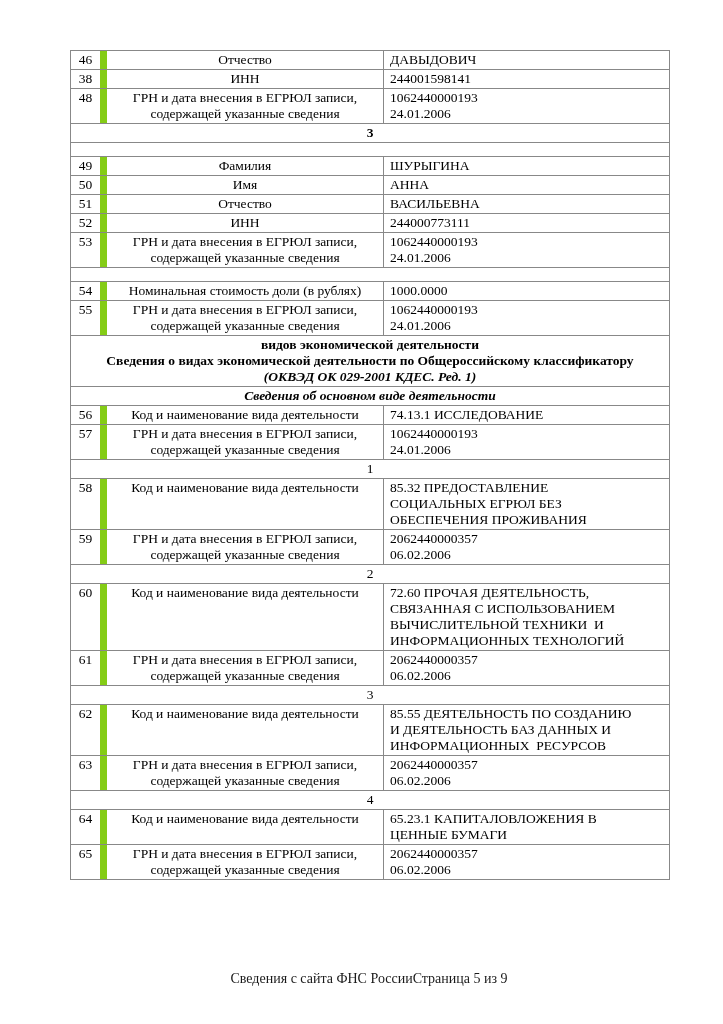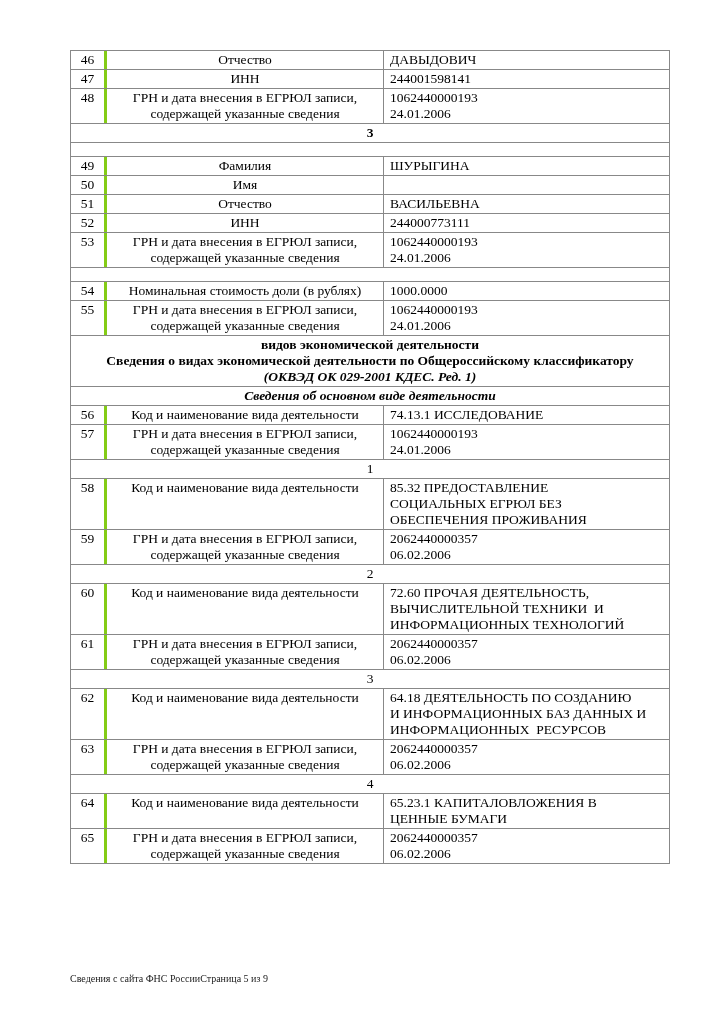--- a/index.html
+++ b/index.html
@@ -30,21 +30,21 @@
   .t-row {
     display: flex;
     align-items: stretch;
   }
   .doc-table > div + div {
     border-top: 1px solid #888888;
   }
   .c-num {
     width: 36px;
     flex: 0 0 36px;
-    border-right: 3px solid #84cc16;
+    border-right: 7px solid #84cc16;
     text-align: center;
     padding: 1px 2px;
     box-sizing: border-box;
   }
   .c-label {
     width: 277px;
     flex: 0 0 277px;
     border-right: 1px solid #888888;
     padding: 1px 5px;
     box-sizing: border-box;
@@ -65,22 +65,22 @@
   }
   .h-bold { font-weight: bold; }
   .h-bold-italic { font-weight: bold; font-style: italic; }
   .h-plain { font-weight: normal; }
   .footer {
     position: absolute;
     left: 70px;
     top: 973px;
     width: 598px;
     display: flex;
-    justify-content: flex-start;
-    font-size: 10px;
+    justify-content: center;
+    font-size: 14px;
     line-height: 12px;
     color: #1a1a1a;
   }
 </style>
 </head>
 <body>
 
 <div class="page">
 
   <div class="doc-table">
@@ -88,21 +88,21 @@
         <div class="c-num">
           <div class="">46</div>
         </div>
         <div class="c-label">
           <div class="">Отчество</div>
         </div>
         <div class="c-value"><div class="">ДАВЫДОВИЧ</div></div>
       </div>
       <div class="t-row">
         <div class="c-num">
-          <div class="">47</div>
+          <div class="">38</div>
         </div>
         <div class="c-label">
           <div class="">ИНН</div>
         </div>
         <div class="c-value"><div class="">244001598141</div></div>
       </div>
       <div class="t-row">
         <div class="c-num">
           <div class="">48</div>
         </div>
@@ -125,20 +125,21 @@
         </div>
         <div class="c-value"><div class="">ШУРЫГИНА</div></div>
       </div>
       <div class="t-row">
         <div class="c-num">
           <div class="">50</div>
         </div>
         <div class="c-label">
           <div class="">Имя</div>
         </div>
+        <div class="c-value"><div class="">АННА</div></div>
       </div>
       <div class="t-row">
         <div class="c-num">
           <div class="">51</div>
         </div>
         <div class="c-label">
           <div class="">Отчество</div>
         </div>
         <div class="c-value"><div class="">ВАСИЛЬЕВНА</div></div>
       </div>
@@ -233,21 +234,21 @@
       <div class="t-head">
         <div class="h-plain">2</div>
       </div>
       <div class="t-row">
         <div class="c-num">
           <div class="">60</div>
         </div>
         <div class="c-label">
           <div class="">Код и наименование вида деятельности</div>
         </div>
-        <div class="c-value"><div class="">72.60 ПРОЧАЯ ДЕЯТЕЛЬНОСТЬ,</div><div class="">ВЫЧИСЛИТЕЛЬНОЙ ТЕХНИКИ  И</div><div class="">ИНФОРМАЦИОННЫХ ТЕХНОЛОГИЙ</div></div>
+        <div class="c-value"><div class="">72.60 ПРОЧАЯ ДЕЯТЕЛЬНОСТЬ,</div><div class="">СВЯЗАННАЯ С ИСПОЛЬЗОВАНИЕМ</div><div class="">ВЫЧИСЛИТЕЛЬНОЙ ТЕХНИКИ  И</div><div class="">ИНФОРМАЦИОННЫХ ТЕХНОЛОГИЙ</div></div>
       </div>
       <div class="t-row">
         <div class="c-num">
           <div class="">61</div>
         </div>
         <div class="c-label">
           <div class="">ГРН и дата внесения в ЕГРЮЛ записи,</div>
           <div class="">содержащей указанные сведения</div>
         </div>
         <div class="c-value"><div class="">2062440000357</div><div class="">06.02.2006</div></div>
@@ -255,21 +256,21 @@
       <div class="t-head">
         <div class="h-plain">3</div>
       </div>
       <div class="t-row">
         <div class="c-num">
           <div class="">62</div>
         </div>
         <div class="c-label">
           <div class="">Код и наименование вида деятельности</div>
         </div>
-        <div class="c-value"><div class="">64.18 ДЕЯТЕЛЬНОСТЬ ПО СОЗДАНИЮ</div><div class="">И ИНФОРМАЦИОННЫХ БАЗ ДАННЫХ И</div><div class="">ИНФОРМАЦИОННЫХ  РЕСУРСОВ</div></div>
+        <div class="c-value"><div class="">85.55 ДЕЯТЕЛЬНОСТЬ ПО СОЗДАНИЮ</div><div class="">И ДЕЯТЕЛЬНОСТЬ БАЗ ДАННЫХ И</div><div class="">ИНФОРМАЦИОННЫХ  РЕСУРСОВ</div></div>
       </div>
       <div class="t-row">
         <div class="c-num">
           <div class="">63</div>
         </div>
         <div class="c-label">
           <div class="">ГРН и дата внесения в ЕГРЮЛ записи,</div>
           <div class="">содержащей указанные сведения</div>
         </div>
         <div class="c-value"><div class="">2062440000357</div><div class="">06.02.2006</div></div>

